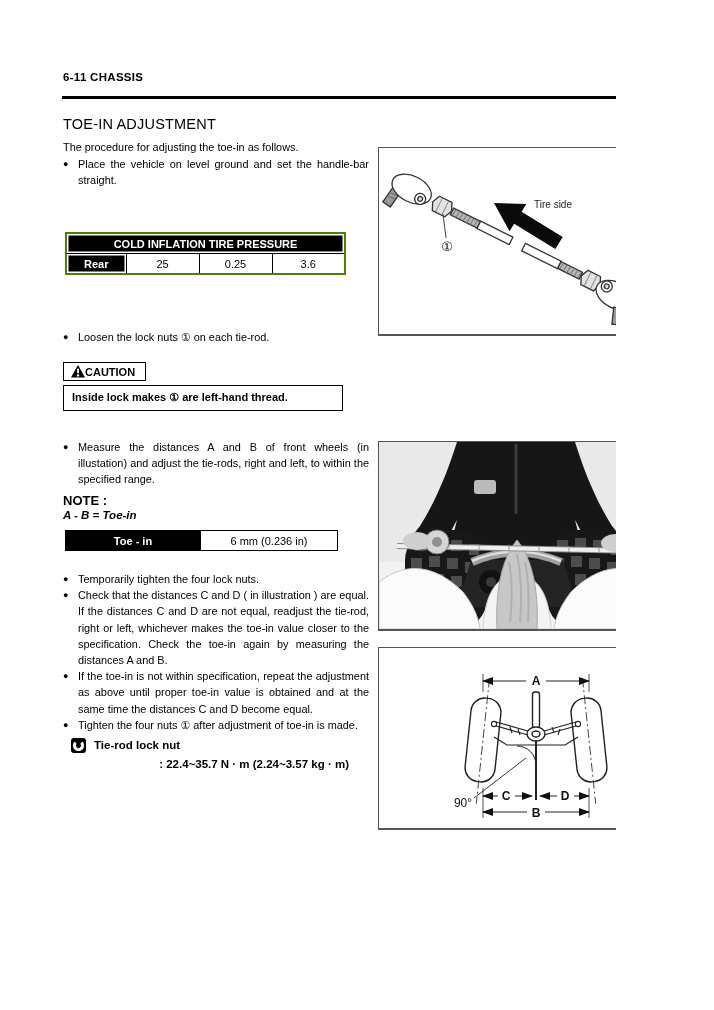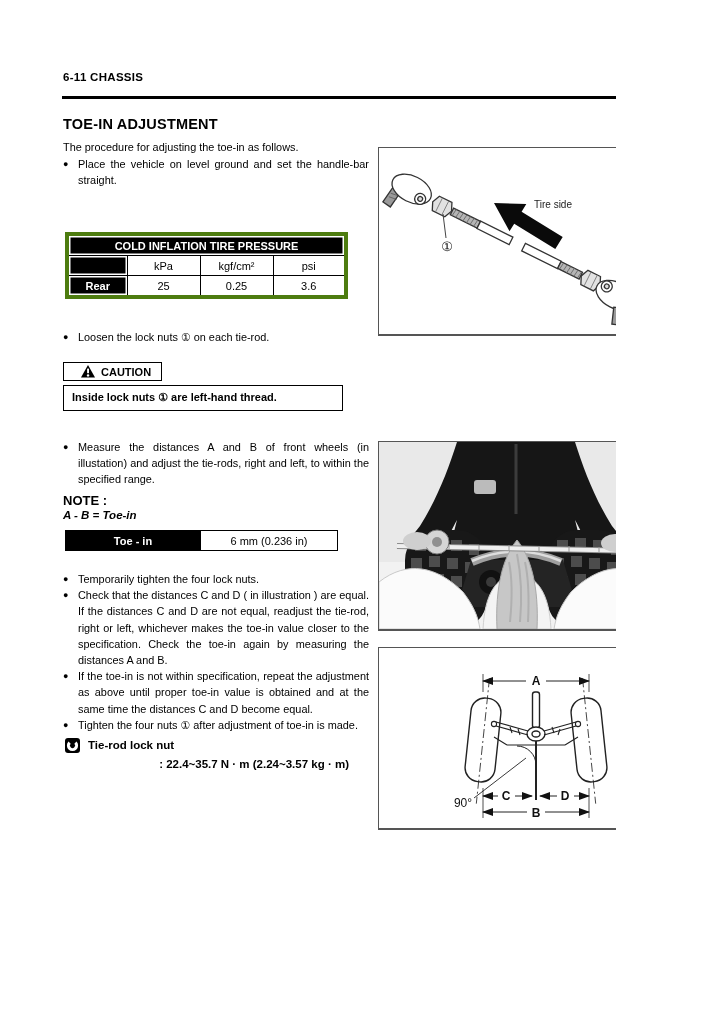--- a/index.html
+++ b/index.html
@@ -5,50 +5,50 @@
   html,body{margin:0;padding:0;background:#fff;}
   .page{
     position:relative; width:616px; height:1010px; background:#ffffff;
     font-family:"Liberation Sans", sans-serif; color:#000; overflow:hidden;
   }
   .abs{position:absolute;}
   
   .page-label{left:63px; top:71px; font-size:11.5px; font-weight:bold; letter-spacing:.3px;}
   .header-rule{left:62px; top:96px; width:588px; height:3px; background:#000;}
   
-  .sec-title{left:63px; top:116px; font-size:14.5px; font-weight:bold; letter-spacing:.2px;}
+  .sec-title{left:63px; top:116px; font-size:14.5px; font-weight:normal; letter-spacing:.2px;}
   .body-txt{font-size:10.9px; line-height:16.2px;}
   .intro{left:63px; top:139px; width:305px;}
   .bullet{display:flex;}
   .bullet .mk{flex:0 0 15px; width:15px; font-size:9px; line-height:16.2px;}
   .bullet .tx{flex:1; text-align:justify;}
   .b-place{left:63px; top:156px; width:306px;}
   .b-loosen{left:63px; top:329px; width:306px;}
   .b-measure{left:63px; top:439px; width:306px;}
   
   .ptable{left:65px; top:232px; border-collapse:collapse; table-layout:fixed; font-size:11px;}
   .ptable td,.ptable th{border:1px solid #000; text-align:center; height:19px; padding:0;}
   .ptable .dark{background:#000; color:#fff; font-weight:bold; box-shadow:inset 0 0 0 1.5px #fff;}
-  .ptable{border:4px solid #4d7c0f;padding-left:32px;}
-  
-  .caution-label{left:63px; top:362px; display:inline-flex; align-items:center; gap:6px;
-    border:1.5px solid #000; padding:2px 10px 2px 17px; font-size:11px; font-weight:bold;}
+  .ptable{border:2px solid #4d7c0f;padding-left:32px;}
+  
+  .caution-label{left:63px; top:362px; display:inline-flex; align-items:center; 
+    border:1.5px solid #000; padding:2px 10px 2px 7px; font-size:11px; font-weight:bold;}
   .caution-box{left:63px; top:385px; width:262px; border:1px solid #000;
     padding:5px 8px 6px; font-size:11px; font-weight:bold;}
   
   .note-label{left:63px; top:493px; font-size:13px; font-weight:bold; }
   .note-formula{left:63px; top:509px; font-size:11.5px; font-weight:bold; font-style:italic;}
   
   .ttable{left:65px; top:530px; border-collapse:collapse; table-layout:fixed; font-size:11px; border:1.5px solid #000;}
   .ttable td{border:1px solid #000; text-align:center; height:19px; padding:0;}
   .ttable .dark{background:#000; color:#fff; font-weight:bold;}
   
   .bottom-steps{left:63px; top:571px; width:306px;}
   .torque{margin-top:4px;}
-  .torque-head{display:flex; align-items:center; gap:8px; font-size:11.5px; font-weight:bold; margin-left:2px;}
+  .torque-head{display:flex; align-items:center; gap:8px; font-size:11.5px; font-weight:bold; margin-left:8px;}
   .torque-val{font-size:11.5px; font-weight:bold; text-align:right; padding-right:20px; margin-top:3px;}
   
   .figbox{border:1px solid #555; border-bottom-width:2px; background:#fff; overflow:hidden;}
   .fig1{left:378px; top:147px; width:273px; height:186px;}
   .fig2{left:378px; top:441px; width:273px; height:187px;}
   .fig3{left:378px; top:647px; width:273px; height:180px;}
   .figbox svg{display:block;}
   svg text{font-family:"Liberation Sans", sans-serif;}
 </style>
 </head>
@@ -74,26 +74,20 @@
         <col style="width:60px">
         <col style="width:73px">
         <col style="width:73px">
         <col style="width:73px">
       </colgroup>
     <tbody>
         <tr>
       <th class="dark" colspan="4">COLD INFLATION TIRE PRESSURE</th>
     </tr>
     <tr>
-      <th class="dark"></th>
-      <td>kPa</td>
-      <td>kgf/cm²</td>
-      <td>psi</td>
-    </tr>
-    <tr>
       <th class="dark">Rear</th>
       <td>25</td>
       <td>0.25</td>
       <td>3.6</td>
     </tr>
   </tbody>
     </table>
 
   <div class="abs body-txt bullet b-loosen">
     <span class="mk">●</span>
@@ -103,21 +97,21 @@
   <div class="abs caution-label">
     <span style="display:inline-flex;">
       <svg width="14" height="13" viewBox="0 0 14 13">
         <polygon points="7,0 14,12.5 0,12.5" fill="#000"></polygon>
         <rect x="6.1" y="3.6" width="1.9" height="4.6" fill="#fff"></rect>
         <circle cx="7.05" cy="10.4" r="1.2" fill="#fff"></circle>
       </svg>
     </span>
     <span>CAUTION</span>
   </div>
-  <div class="abs caution-box">Inside lock nuts ① are left-hand thread.</div>
+  <div class="abs caution-box">Inside lock makes ① are left-hand thread.</div>
 
   <div class="abs body-txt bullet b-measure">
     <span class="mk">●</span>
     <div class="tx">Measure the distances A and B of front wheels (in illustation) and adjust the tie-rods, right and left, to within the specified range.</div>
   </div>
 
   <div class="abs note-label">NOTE :</div>
   <div class="abs note-formula">A - B = Toe-in</div>
 
   <table class="abs ttable">

